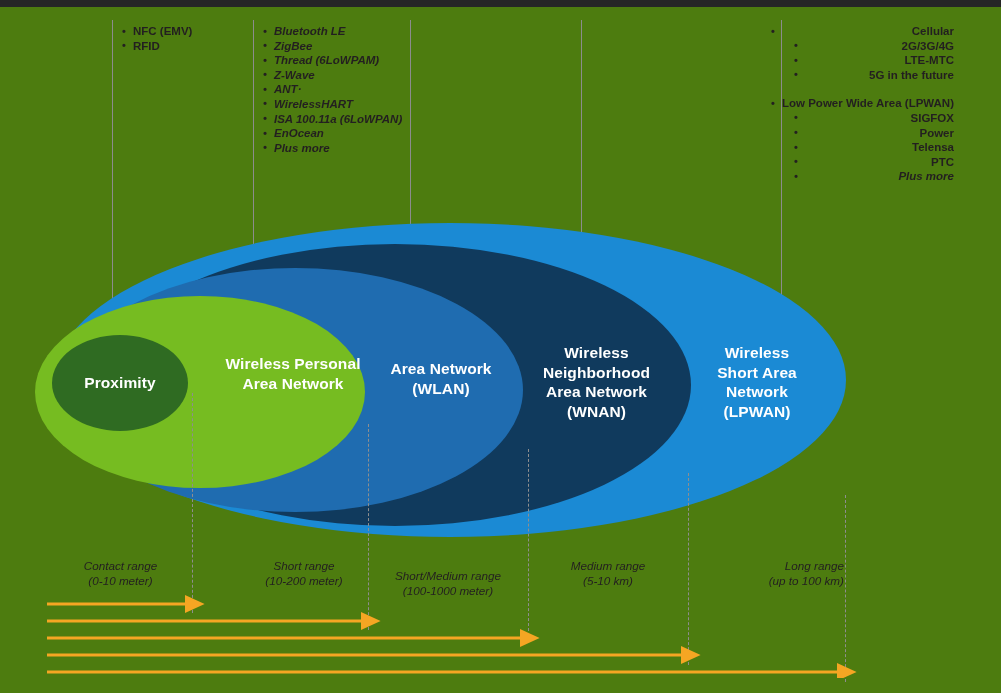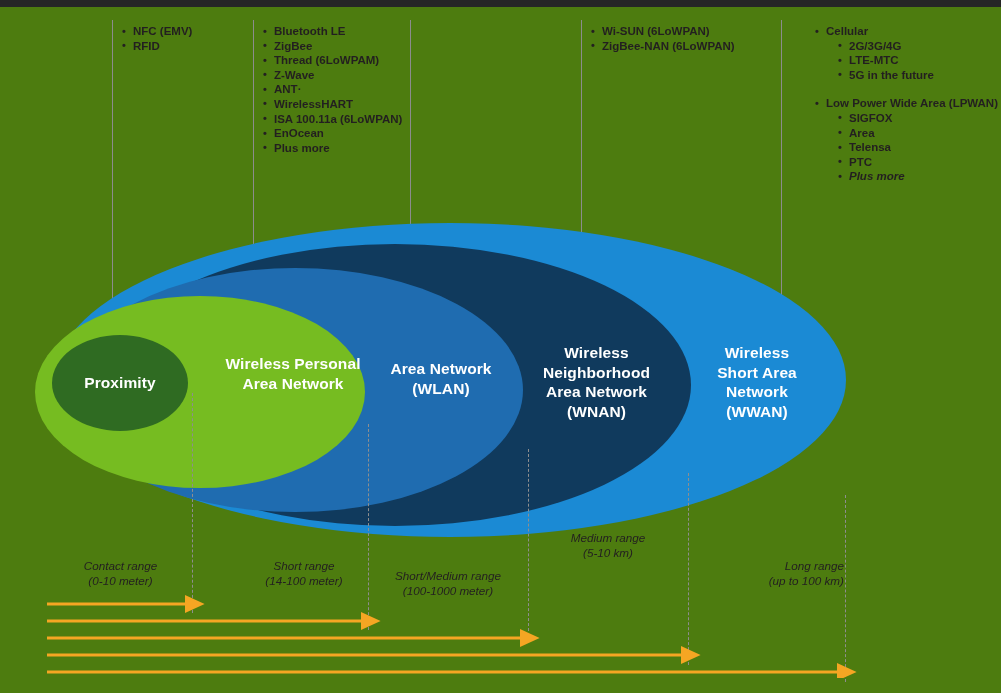--- a/index.html
+++ b/index.html
@@ -98,47 +98,43 @@
 
 <div id="page">
 
   <div class="topbar"></div>
 
   <div class="callout" style="left:121px; top:24px;">
     <div class="li">NFC (EMV)</div>
     <div class="li">RFID</div>
   </div>
 
-  <div class="callout" style="left:262px; top:24px;">
+  <div class="callout" style="left:262px; top:24px;font-style:italic;">
     <div class="li">Bluetooth LE</div>
     <div class="li">ZigBee</div>
     <div class="li">Thread (6LoWPAM)</div>
     <div class="li">Z-Wave</div>
     <div class="li">ANT·</div>
     <div class="li">WirelessHART</div>
     <div class="li">ISA 100.11a (6LoWPAN)</div>
     <div class="li">EnOcean</div>
     <div class="li">Plus more</div>
   </div>
 
 
-  <div class="callout" style="left:590px; top:24px;">
-    <div class="li">Wi-SUN (6LoWPAN)</div>
-    <div class="li">ZigBee-NAN (6LoWPAN)</div>
-  </div>
-
-  <div class="callout" style="left:814px; top:24px;">
+
+  <div class="callout" style="left:770px; top:24px;text-align:right;">
     <div class="li">Cellular</div>
     <div class="li sub">2G/3G/4G</div>
     <div class="li sub">LTE-MTC</div>
     <div class="li sub">5G in the future</div>
     <div class="spacer"></div>
     <div class="li">Low Power Wide Area (LPWAN)</div>
     <div class="li sub">SIGFOX</div>
-    <div class="li sub">Area</div>
+    <div class="li sub">Power</div>
     <div class="li sub">Telensa</div>
     <div class="li sub">PTC</div>
     <div class="li sub ital">Plus more</div>
   </div>
 
   <div class="leader" style="left:112px; top:20px; height:300px;"></div>
   <div class="leader" style="left:253px; top:20px; height:330px;"></div>
   <div class="leader" style="left:410px; top:20px; height:300px;"></div>
   <div class="leader" style="left:581px; top:20px; height:270px;"></div>
   <div class="leader" style="left:781px; top:20px; height:280px;"></div>
@@ -174,42 +170,42 @@
     <div>Wireless</div>
     <div>Neighborhood</div>
     <div>Area Network</div>
     <div>(WNAN)</div>
   </div>
 
   <div class="ell-label" style="left:700px; top:343px; width:114px;">
     <div>Wireless</div>
     <div>Short Area</div>
     <div>Network</div>
-    <div>(WWAN)</div>
+    <div>(LPWAN)</div>
   </div>
 
   <div class="dashed" style="left:192px; top:393px; height:220px;"></div>
   <div class="dashed" style="left:368px; top:424px; height:206px;"></div>
   <div class="dashed" style="left:528px; top:449px; height:182px;"></div>
   <div class="dashed" style="left:688px; top:473px; height:192px;"></div>
   <div class="dashed" style="left:845px; top:495px; height:187px;"></div>
 
   <div class="range" style="left:49px; top:558px; width:143px;">
     <div>Contact range</div>
     <div>(0-10 meter)</div>
   </div>
   <div class="range" style="left:194px; top:558px; width:172px;padding-left:48px;">
     <div>Short range</div>
-    <div>(14-100 meter)</div>
+    <div>(10-200 meter)</div>
   </div>
   <div class="range" style="left:370px; top:568px; width:156px;">
     <div>Short/Medium range</div>
     <div>(100-1000 meter)</div>
   </div>
-  <div class="range" style="left:530px; top:530px; width:156px;">
+  <div class="range" style="left:530px; top:558px; width:156px;">
     <div>Medium range</div>
     <div>(5-10 km)</div>
   </div>
   <div class="range" style="left:690px; top:558px; width:154px;text-align:right;">
     <div>Long range</div>
     <div>(up to 100 km)</div>
   </div>
 
   <svg id="arrows" viewBox="0 0 1001 90">
     <defs>

